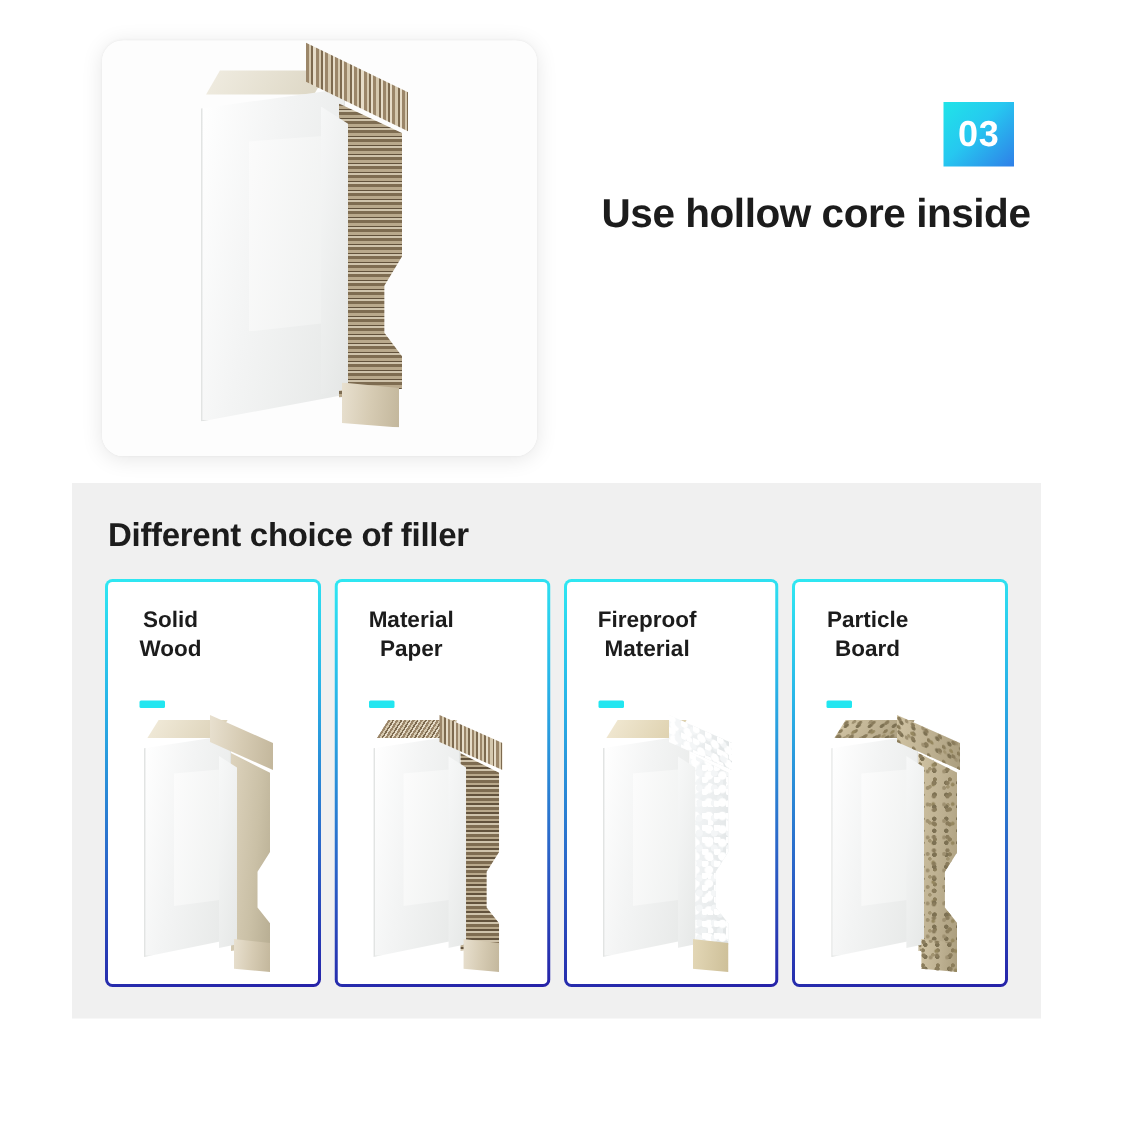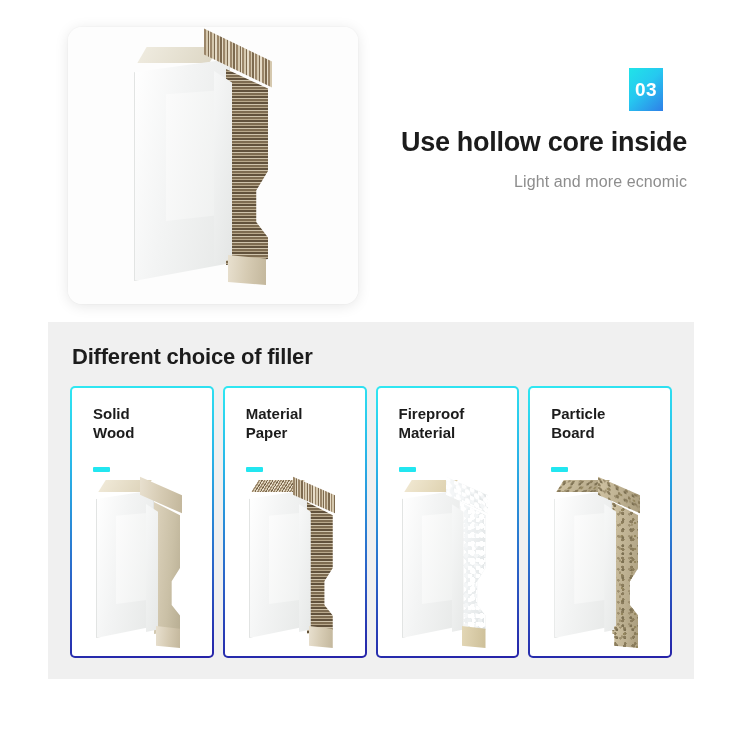--- a/index.html
+++ b/index.html
@@ -120,25 +120,25 @@
       radial-gradient(circle at 10% 88%, #ffffff 2.2px, transparent 2.7px),
       linear-gradient(95deg, #f7f9fa 0%, #e9eced 60%, #dfe3e4 100%);
     background-size: 8px 8px, 10px 10px, 9px 9px, 11px 11px, 12px 12px, 100% 100%;
   }
 
   
   .badge {
     position: absolute;
     left: 629px;
     top: 68px;
-    width: 34px;
+    width: 47px;
     height: 43px;
     background: linear-gradient(135deg, #20e4e8 0%, #26c8f0 45%, #2f7fe8 100%);
     color: #ffffff;
-    font-size: 19px;
+    font-size: 24px;
     font-weight: bold;
     letter-spacing: 0.5px;
     display: flex;
     align-items: center;
     justify-content: center;
     line-height: 1;
   }
 
   .hero-title {
     position: absolute;
@@ -164,20 +164,21 @@
   }
 
   
   .filler-panel {
     position: absolute;
     left: 48px;
     top: 322px;
     width: 646px;
     height: 357px;
     background: #f0f0f0;
+    text-align: center;
   }
 
   .panel-title {
     position: absolute;
     left: 24px;
     top: 22px;
     font-size: 22px;
     font-weight: bold;
     color: #1c1c1c;
     letter-spacing: -0.2px;
@@ -274,21 +275,20 @@
         <div class="door-face" style="left:110px; top:30px; width:18px; height:192px; background:linear-gradient(100deg,#f6f7f7,#e4e6e5); border:none; clip-path:polygon(0% 0%, 100% 6%, 100% 98%, 0% 100%);"></div>
 
         <div class="solidwood" style="left:124px; top:214px; width:38px; height:30px; clip-path:polygon(0% 0%, 100% 12%, 100% 100%, 0% 90%);"></div>
       </div>
     </div>
   </div>
 
   <div class="badge">03</div>
 
   <div class="hero-title">Use hollow core inside</div>
-  <div class="hero-subtitle">Light and more ecnomic</div>
 
   <div class="filler-panel">
     <div class="panel-title">Different choice of filler</div>
 
     <div class="cards">
 
       <div class="filler-card">
         <div class="card-inner">
           <div class="card-label">Solid
 Wood</div>

